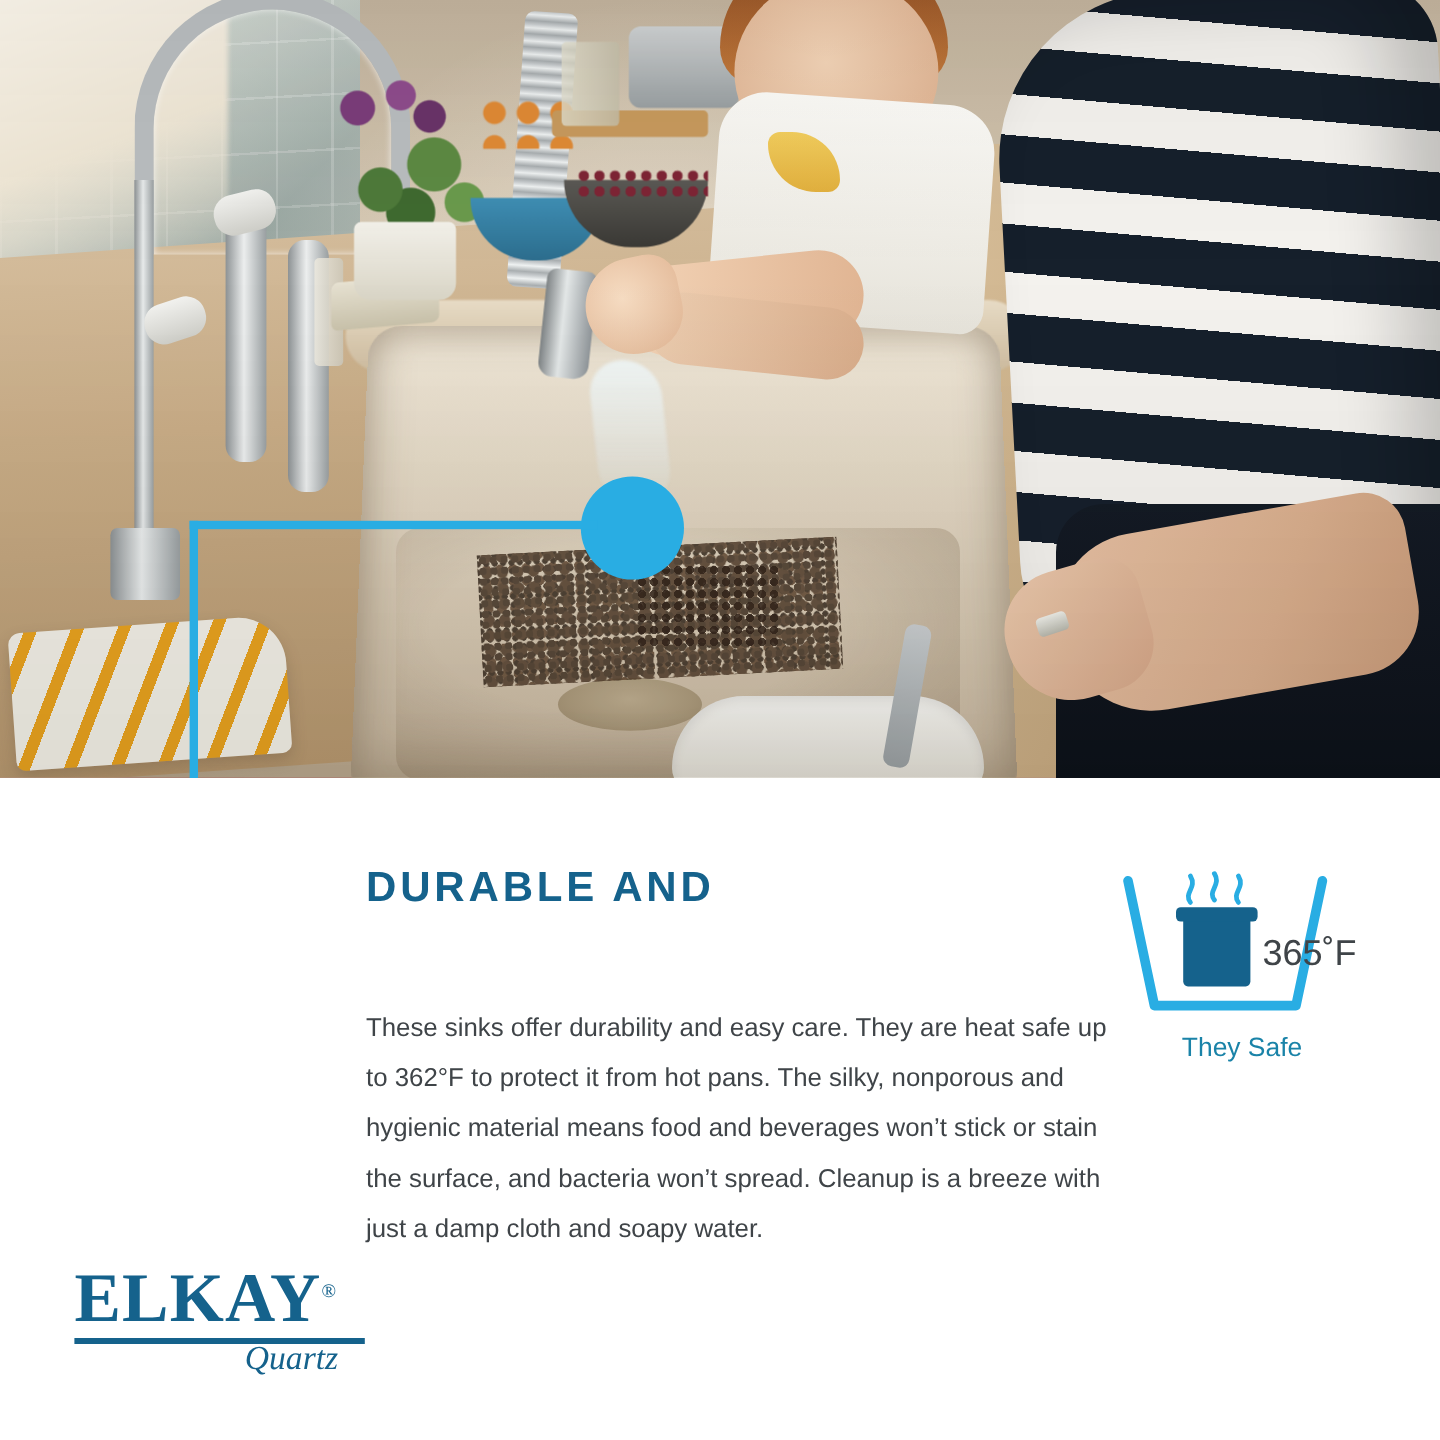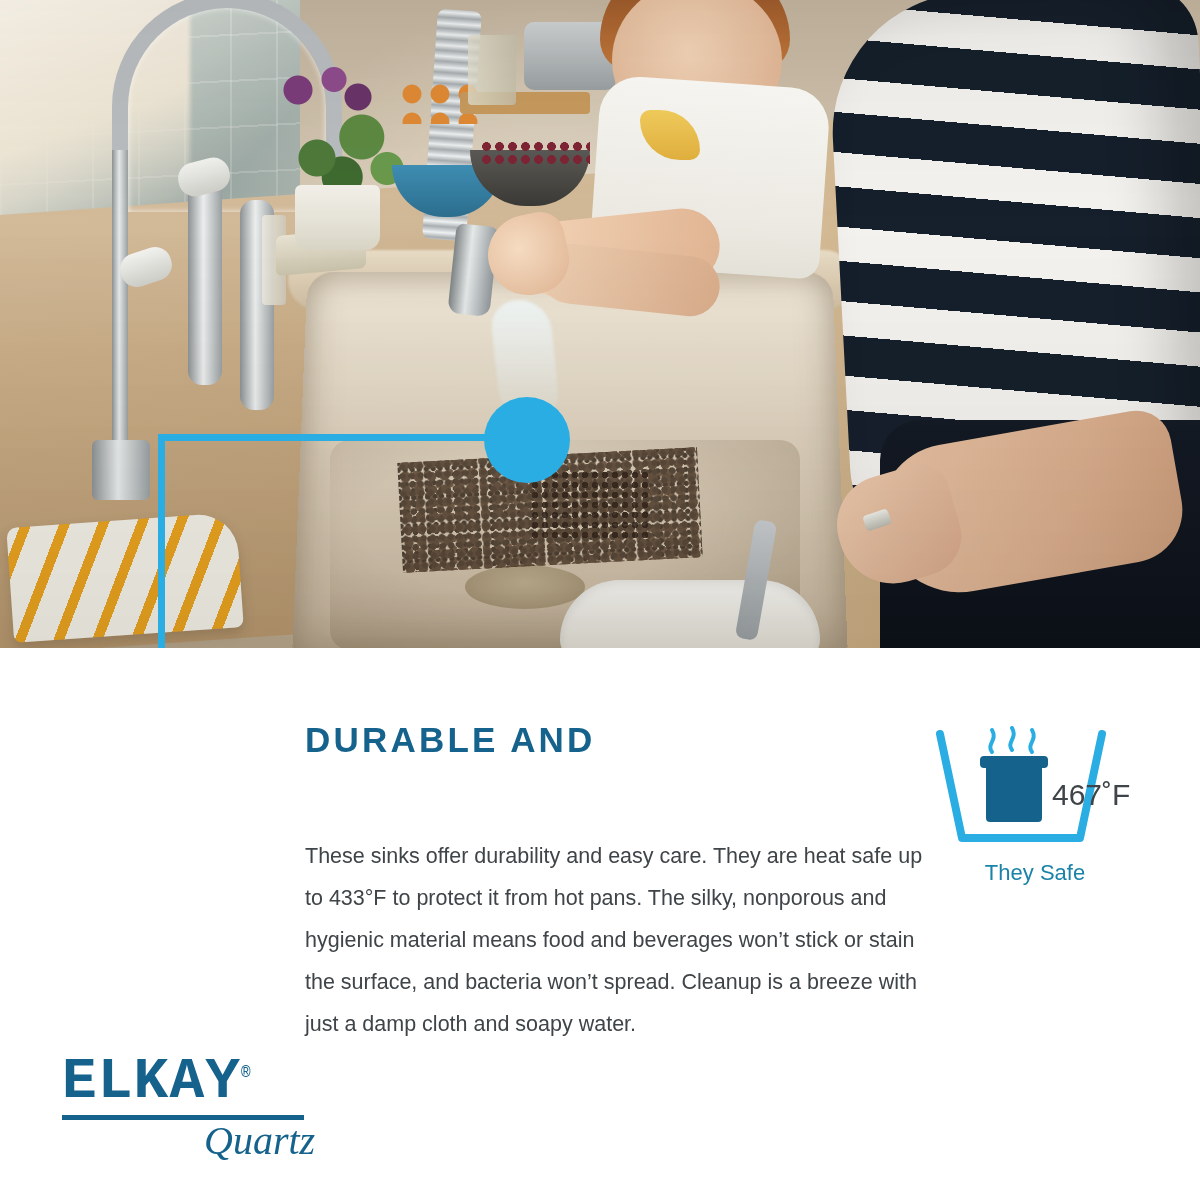--- a/index.html
+++ b/index.html
@@ -483,38 +483,38 @@
     font-size: 22px;
   }
 
   
   .logo {
     position: absolute;
     left: 62px; top: 405px;
     width: 320px; height: 110px;
   }
   .logo-word {
-    font-family: Liberation Mono, monospace;
+    font-family: Liberation Serif, serif;
     font-weight: bold;
     font-size: 58px;
     letter-spacing: 1px;
     color: #15628C;
     line-height: 1;
   }
   .logo-reg {
     font-size: 16px;
     vertical-align: super;
     font-weight: normal;
   }
   .logo-sub {
     margin-top: 6px;
     margin-left: 142px;
     font-family: "Liberation Serif", serif;
     font-style: italic;
-    font-size: 40px;
+    font-size: 28px;
     color: #15628C;
   }
   .logo-bar {
     position: absolute;
     left: 0; top: 62px;
     width: 242px; height: 5px;
     background: #15628C;
   }
 </style>
 </head>
@@ -612,37 +612,37 @@
       </g>
     </svg>
   </div>
 
   <div class="content">
 
     <div class="headline">
       <span>DURABLE AND</span>
     </div>
 
-    <p class="body-copy">These sinks offer durability and easy care. They are heat safe up to 433°F to protect it from hot pans. The silky, nonporous and hygienic material means food and beverages won’t stick or stain the surface, and bacteria won’t spread. Cleanup is a breeze with just a damp cloth and soapy water.</p>
+    <p class="body-copy">These sinks offer durability and easy care. They are heat safe up to 362°F to protect it from hot pans. The silky, nonporous and hygienic material means food and beverages won’t stick or stain the surface, and bacteria won’t spread. Cleanup is a breeze with just a damp cloth and soapy water.</p>
 
     <div class="badge">
       <svg width="210" height="140" viewBox="0 0 210 140">
 
         <path d="M10 8 L32 112 L150 112 L172 8" fill="none" stroke="#29ADE3" stroke-width="8" stroke-linecap="round" stroke-linejoin="round"></path>
 
         <g stroke="#29ADE3" stroke-width="4" fill="none" stroke-linecap="round">
           <path d="M62 26 C 56 18, 68 14, 62 4"></path>
           <path d="M82 24 C 76 16, 88 12, 82 2"></path>
           <path d="M102 26 C 96 18, 108 14, 102 4"></path>
         </g>
 
         <rect x="56" y="34" width="56" height="62" rx="4" fill="#15628C"></rect>
         <rect x="50" y="30" width="68" height="12" rx="4" fill="#15628C"></rect>
       </svg>
-      <div style="position:absolute; left:122px; top:52px; font-size:30px; color:#3f4448;">467˚F</div>
+      <div style="position:absolute; left:122px; top:52px; font-size:30px; color:#3f4448;">365˚F</div>
     </div>
     <div class="badge-caption">They Safe</div>
 
     <div class="logo">
       <div style="position:relative;">
         <div class="logo-word">
           <span>ELKAY</span><span class="logo-reg">®</span>
         </div>
         <div class="logo-bar"></div>
       </div>

